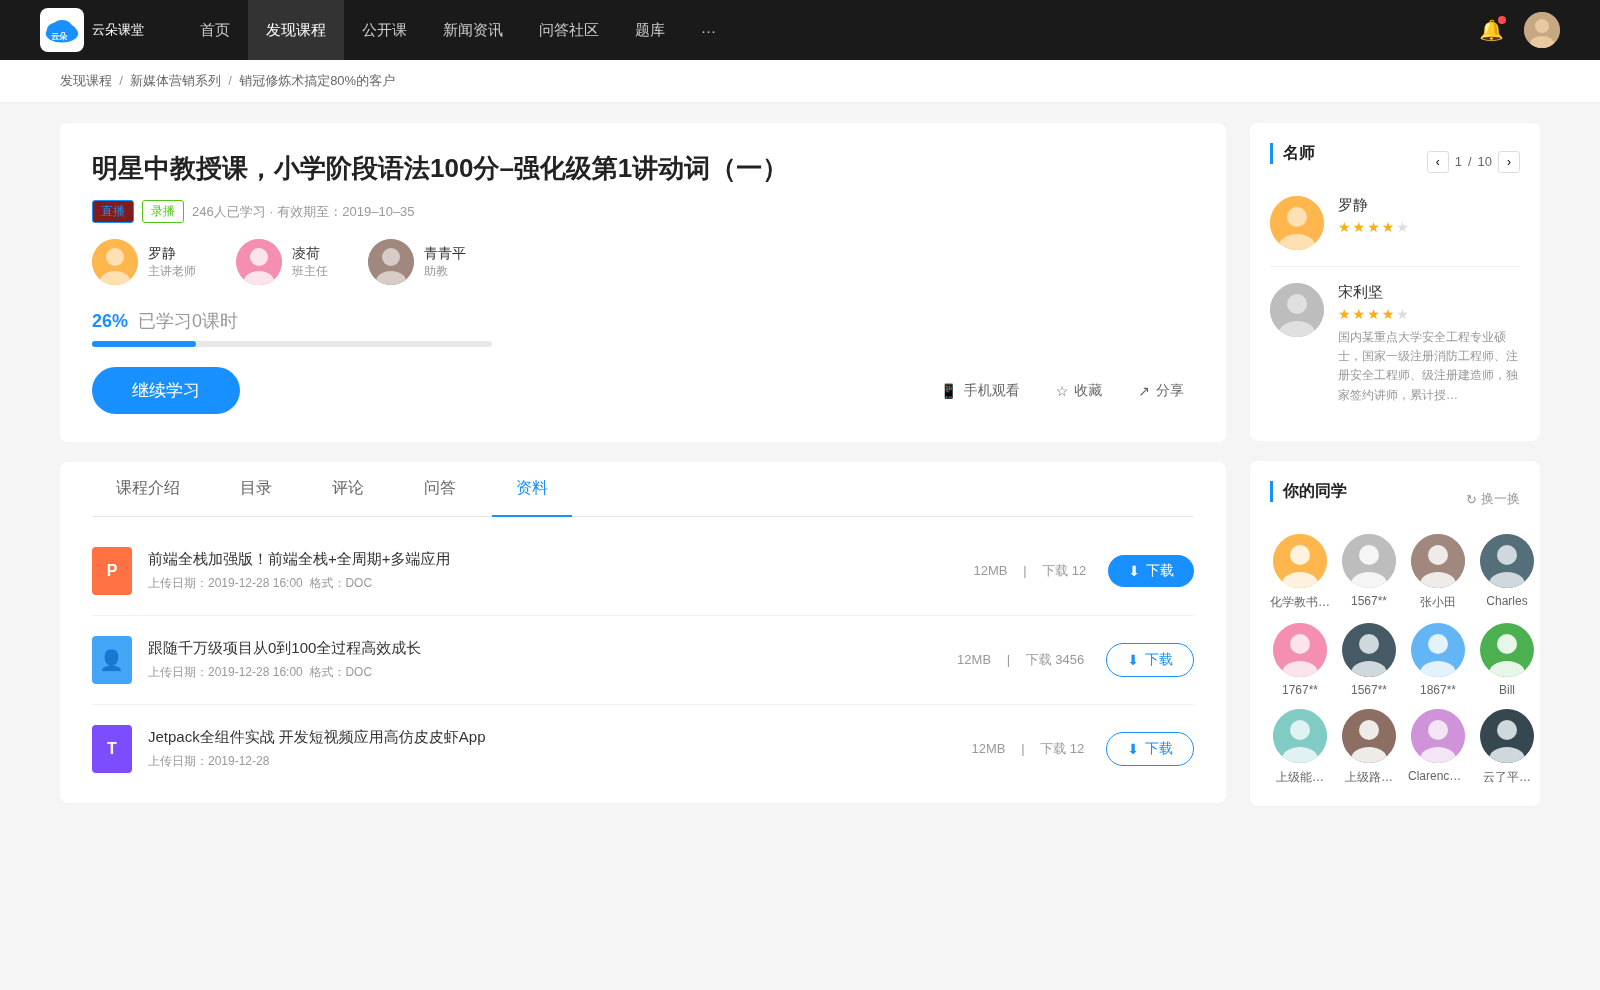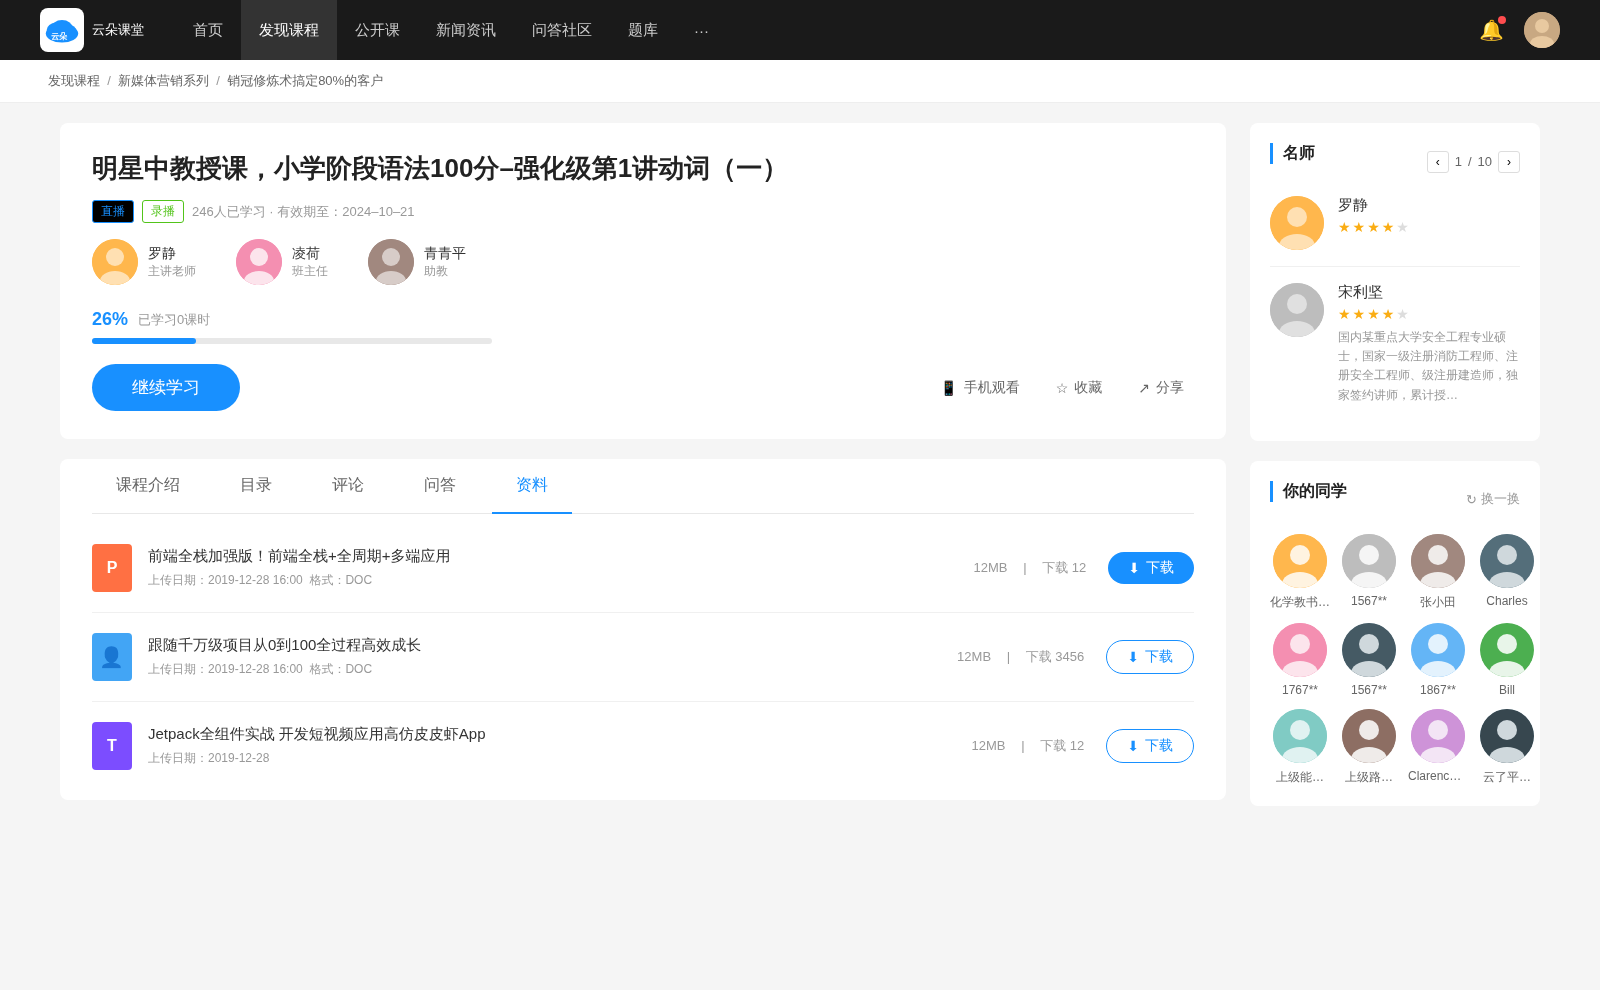--- a/index.html
+++ b/index.html
@@ -1,59 +1,59 @@
 <!DOCTYPE html>
 <html><head>
   <meta charset="utf-8">
   <style>
     * { margin: 0; padding: 0; box-sizing: border-box; }
     body { font-family: -apple-system, BlinkMacSystemFont, "PingFang SC", "Microsoft YaHei", sans-serif; background: #f5f5f5; width: 1600px; min-height: 990px; }
 
     
-    .navbar { background: #1a1a1a; height: 60px; display: flex; align-items: center; padding: 0 40px; gap: 1px; }
+    .navbar { background: #1a1a1a; height: 60px; display: flex; align-items: center; padding: 0 40px; gap: 8px; }
     .logo { display: flex; align-items: center; gap: 8px; margin-right: 30px; }
     .logo-icon { width: 44px; height: 44px; background: white; border-radius: 8px; display: flex; align-items: center; justify-content: center; }
     .logo-cloud { width: 36px; height: 30px; }
     .logo-text { color: white; font-size: 13px; }
     .nav-items { display: flex; align-items: center; flex: 1; }
     .nav-item { color: #ccc; font-size: 15px; padding: 0 18px; height: 60px; display: flex; align-items: center; cursor: pointer; }
     .nav-item.active { background: #333; color: white; }
     .nav-right { display: flex; align-items: center; gap: 20px; margin-left: auto; }
     .bell-icon { color: white; font-size: 20px; position: relative; cursor: pointer; }
     .bell-dot { width: 8px; height: 8px; background: #ff4d4f; border-radius: 50%; position: absolute; top: -2px; right: -2px; }
     .avatar { width: 36px; height: 36px; border-radius: 50%; background: #c8a882; overflow: hidden; cursor: pointer; display: flex; align-items: center; justify-content: center; }
 
     
-    .breadcrumb { padding: 12px 48px; font-size: 13px; color: #999; background: white; border-bottom: 1px solid #eee; }
+    .breadcrumb { padding: 12px 60px; font-size: 13px; color: #999; background: white; border-bottom: 1px solid #eee; }
     .breadcrumb span { color: #666; }
     .breadcrumb a { color: #666; text-decoration: none; }
 
     
     .main-content { display: flex; gap: 24px; padding: 20px 60px; }
     .left-panel { flex: 1; min-width: 0; }
     .right-panel { width: 290px; flex-shrink: 0; }
 
     
     .course-card { background: white; border-radius: 8px; padding: 28px 32px; margin-bottom: 20px; }
     .course-title { font-size: 26px; font-weight: bold; color: #222; margin-bottom: 14px; }
     .badges { display: flex; align-items: center; gap: 8px; margin-bottom: 16px; }
     .badge { padding: 2px 8px; border-radius: 3px; font-size: 12px; font-weight: 500; }
-    .badge-live { background: #000000; color: #1890ff; border: 1px solid #1890ff; }
+    .badge-live { background: #7f1d1d; color: #1890ff; border: 1px solid #1890ff; }
     .badge-record { background: white; color: #52c41a; border: 1px solid #52c41a; }
     .badge-info { color: #999; font-size: 13px; }
     .teachers { display: flex; gap: 40px; margin-bottom: 24px; }
     .teacher { display: flex; align-items: center; gap: 10px; }
     .teacher-avatar { width: 46px; height: 46px; border-radius: 50%; background: #e8d5c4; overflow: hidden; display: flex; align-items: center; justify-content: center; font-size: 18px; }
     .teacher-info { }
     .teacher-name { font-size: 14px; color: #333; font-weight: 500; }
     .teacher-role { font-size: 12px; color: #999; }
     .progress-section { margin-bottom: 20px; text-align: center; }
     .progress-label { display: flex; align-items: center; gap: 10px; margin-bottom: 8px; }
     .progress-pct { font-size: 18px; color: #1890ff; font-weight: bold; }
-    .progress-text { font-size: 13px; color: #999; }
+    .progress-text { font-size: 18px; color: #999; }
     .progress-bar-bg { height: 6px; background: #e8e8e8; border-radius: 3px; width: 400px; }
     .progress-bar-fill { height: 6px; background: #1890ff; border-radius: 3px; }
     .action-row { display: flex; align-items: center; gap: 20px; }
     .btn-primary { background: #1890ff; color: white; border: none; border-radius: 24px; padding: 12px 40px; font-size: 17px; cursor: pointer; font-weight: 500; }
     .action-btns { display: flex; gap: 16px; margin-left: auto; }
     .action-btn { display: flex; align-items: center; gap: 6px; color: #666; font-size: 14px; cursor: pointer; background: none; border: none; padding: 6px 10px; }
 
     
     .tabs-card { background: white; border-radius: 8px; padding: 0 32px; }
     .tabs { display: flex; gap: 12px; border-bottom: 1px solid #e8e8e8; }
@@ -161,21 +161,21 @@
 <div class="main-content">
 
   <div class="left-panel">
 
     <div class="course-card">
       <div class="course-title">明星中教授课，小学阶段语法100分–强化级第1讲动词（一）</div>
       <div class="badges">
         <span class="badge badge-live">直播</span>
         <span class="badge badge-record">录播</span>
         <span class="badge-info">
-          <span>246人已学习</span>&nbsp;·&nbsp;<span>有效期至：2024–10–21</span>
+          <span>246人已学习</span>&nbsp;·&nbsp;<span>有效期至：2019–10–35</span>
         </span>
       </div>
       <div class="teachers">
         <div class="teacher">
           <div class="teacher-avatar av-orange">
             <svg width="46" height="46" viewBox="0 0 46 46">
                 <circle cx="23" cy="23" r="23" fill="#ffb74d"></circle>
                 <circle cx="23" cy="18" r="9" fill="#ffe0b2"></circle>
                 <ellipse cx="23" cy="42" rx="15" ry="10" fill="#ffe0b2"></ellipse>
               </svg>

